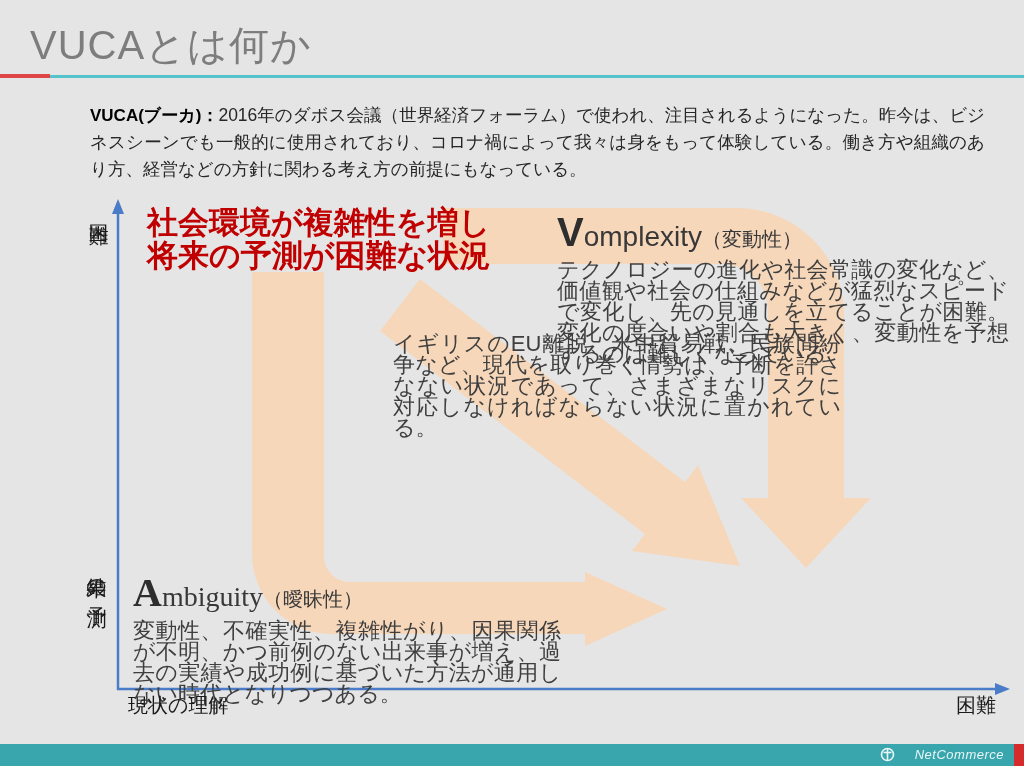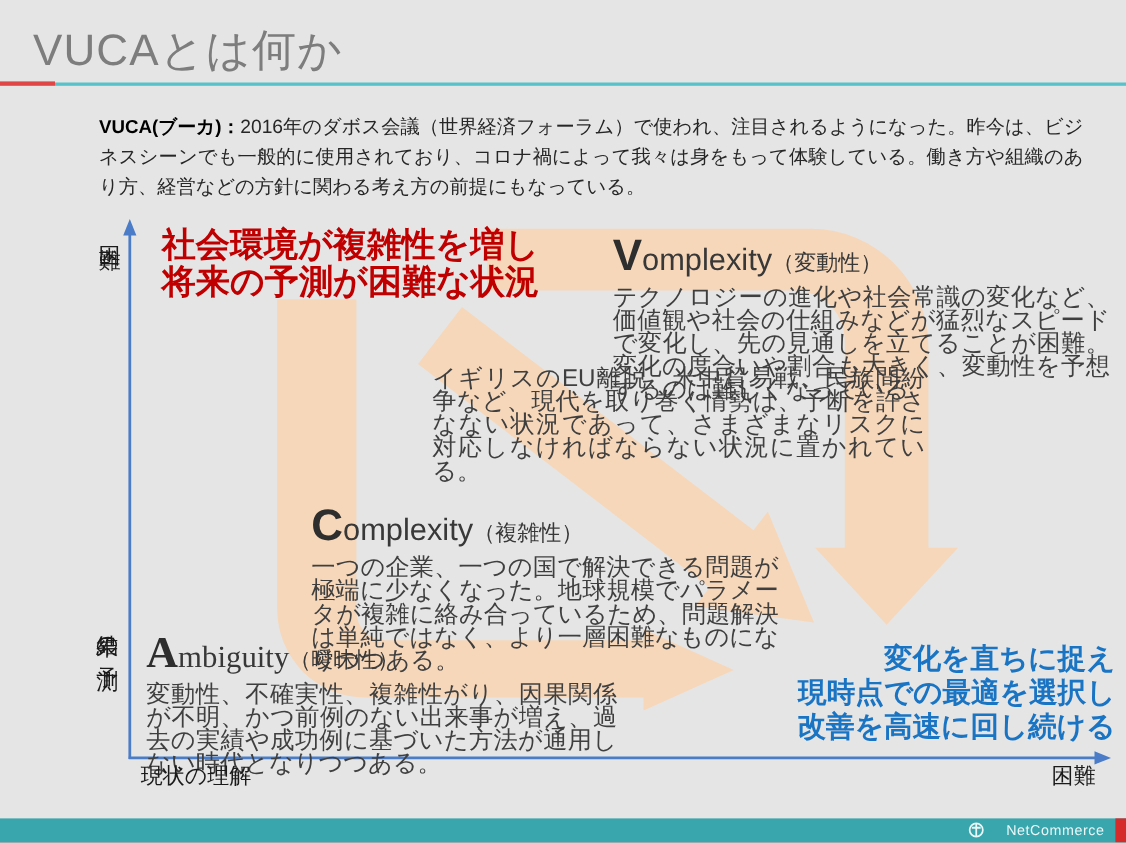--- a/index.html
+++ b/index.html
@@ -38,21 +38,21 @@
   
   .axis-label{position:absolute;z-index:2;color:#1a1a1a;font-size:20px;}
   .v-text{writing-mode:vertical-rl;text-orientation:upright;letter-spacing:2px;}
   .y-top-label{left:86px;top:208px;}
   .y-bottom-label{left:84px;top:562px;}
   .x-left-label{left:128px;top:692px;}
   .x-right-label{left:956px;top:692px;}
   
   .footer-bar{position:absolute;left:0;top:744px;width:1024px;height:22px;background:#39a5ad;z-index:3;}
   .footer-logo{position:absolute;right:20px;top:3px;display:flex;align-items:flex-end;gap:20px;
-    color:#e9f7f7;font-size:13px;letter-spacing:0.5px;}
+    color:#e9f7f7;font-size:13px;letter-spacing:0.5px;font-style:italic;}
   .footer-redblock{position:absolute;right:0;top:0;width:10px;height:22px;background:#d52b2b;}
 </style>
 </head>
 <body>
 
 <div class="slide">
 
   <div class="page-title">VUCAとは何か</div>
   <div class="title-rule">
     <div class="red-seg"></div>
@@ -75,39 +75,30 @@
     <polygon fill="#4a7cc7" points="112,214 124,214 118,199"></polygon>
     <line x1="117" y1="689" x2="996" y2="689" stroke="#4a7cc7" stroke-width="2.5"></line>
     <polygon fill="#4a7cc7" points="995,683 995,695 1010,689"></polygon>
   </svg>
 
   <div class="dg problem">
     <div>社会環境が複雑性を増し</div>
     <div>将来の予測が困難な状況</div>
   </div>
 
-  <div class="dg solution">
-    <div>変化を直ちに捉え</div>
-    <div>現時点での最適を選択し</div>
-    <div>改善を高速に回し続ける</div>
-  </div>
 
   <div class="term term-v">
     <div class="term-title"><span class="initial">V</span><span>omplexity</span><span class="jp">（変動性）</span></div>
     <div class="term-desc">テクノロジーの進化や社会常識の変化など、価値観や社会の仕組みなどが猛烈なスピードで変化し、先の見通しを立てることが困難。変化の度合いや割合も大きく、変動性を予想するのは難しくなっている</div>
   </div>
 
   <div class="term term-u">
     <div class="term-desc">イギリスのEU離脱、米中貿易戦、民族間紛争など、現代を取り巻く情勢は、予断を許さなない状況であって、さまざまなリスクに対応しなければならない状況に置かれている。</div>
   </div>
 
-  <div class="term term-c">
-    <div class="term-title"><span class="initial">C</span><span>omplexity</span><span class="jp">（複雑性）</span></div>
-    <div class="term-desc">一つの企業、一つの国で解決できる問題が極端に少なくなった。地球規模でパラメータが複雑に絡み合っているため、問題解決は単純ではなく、より一層困難なものになりつつある。</div>
-  </div>
 
   <div class="term term-a">
     <div class="term-title"><span class="initial">A</span><span>mbiguity</span><span class="jp">（曖昧性）</span></div>
     <div class="term-desc">変動性、不確実性、複雑性がり、因果関係が不明、かつ前例のない出来事が増え、過去の実績や成功例に基づいた方法が通用しない時代となりつつある。</div>
   </div>
 
   <div class="axis-label v-text y-top-label">困難</div>
   <div class="axis-label v-text y-bottom-label">結果の予測</div>
   <div class="axis-label x-left-label">現状の理解</div>
   <div class="axis-label x-right-label">困難</div>

